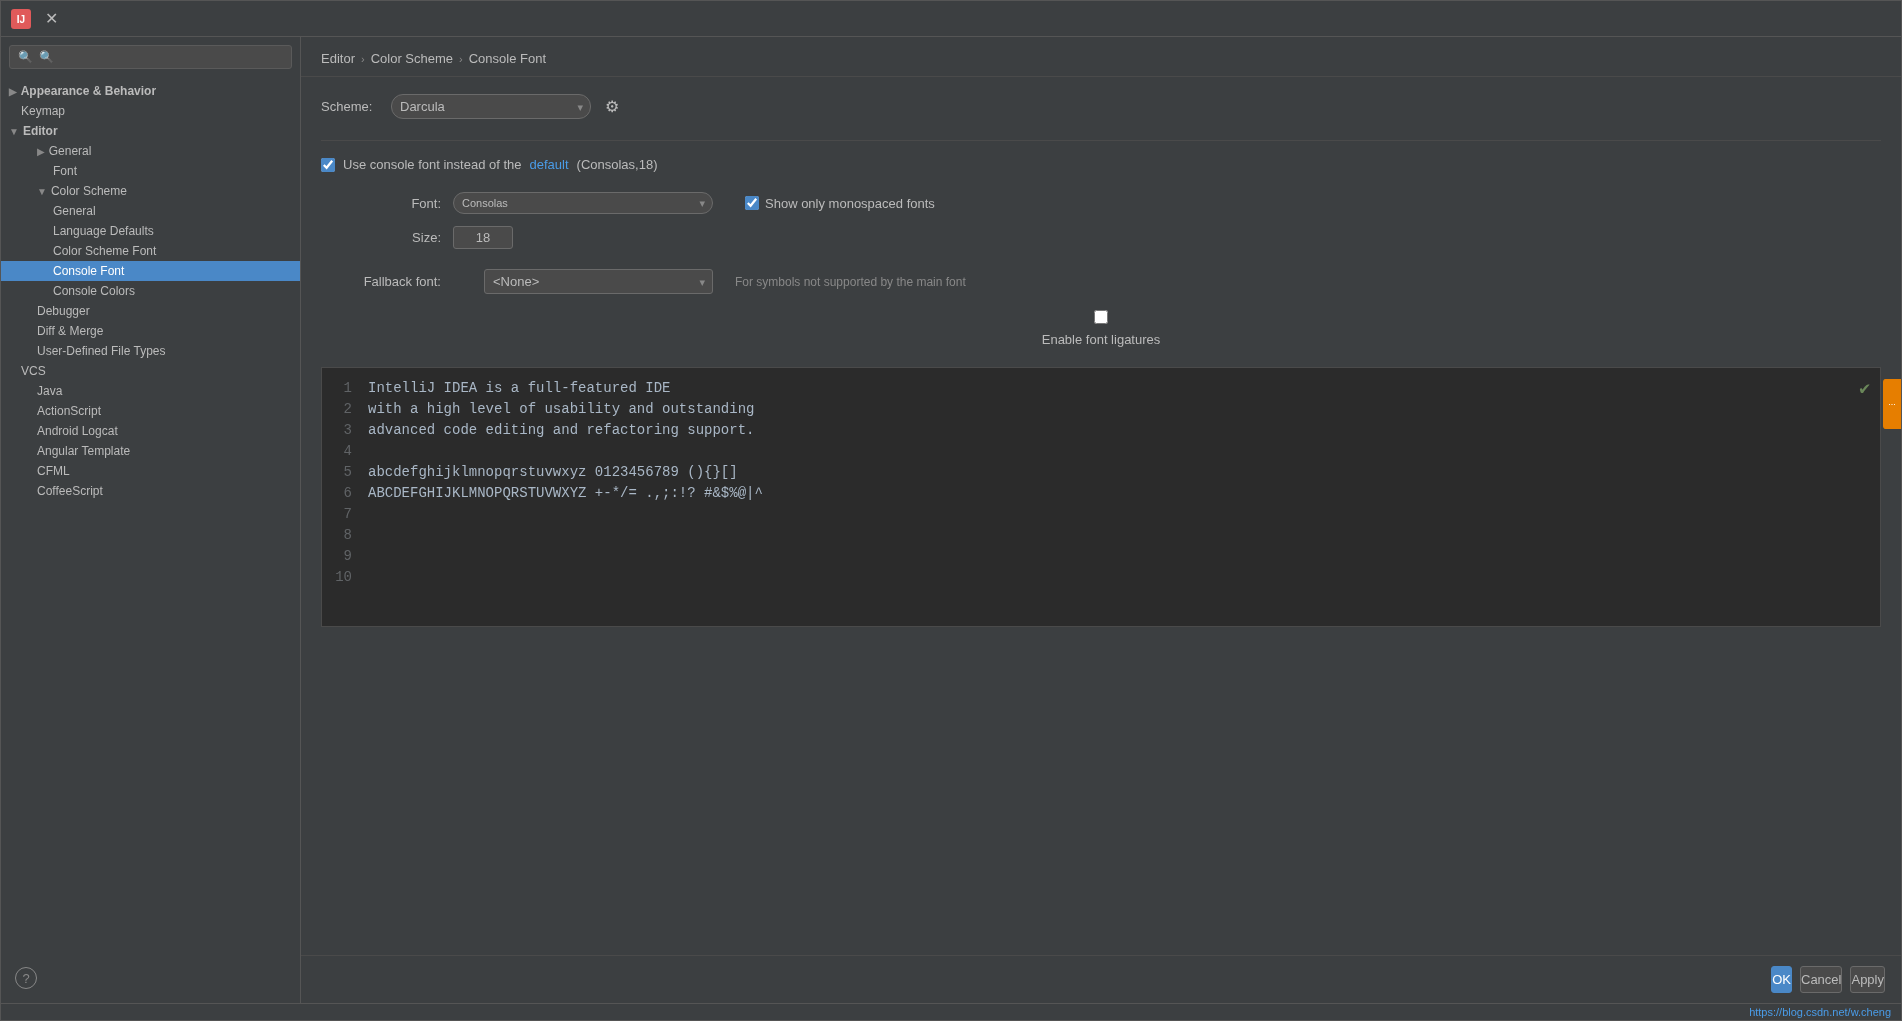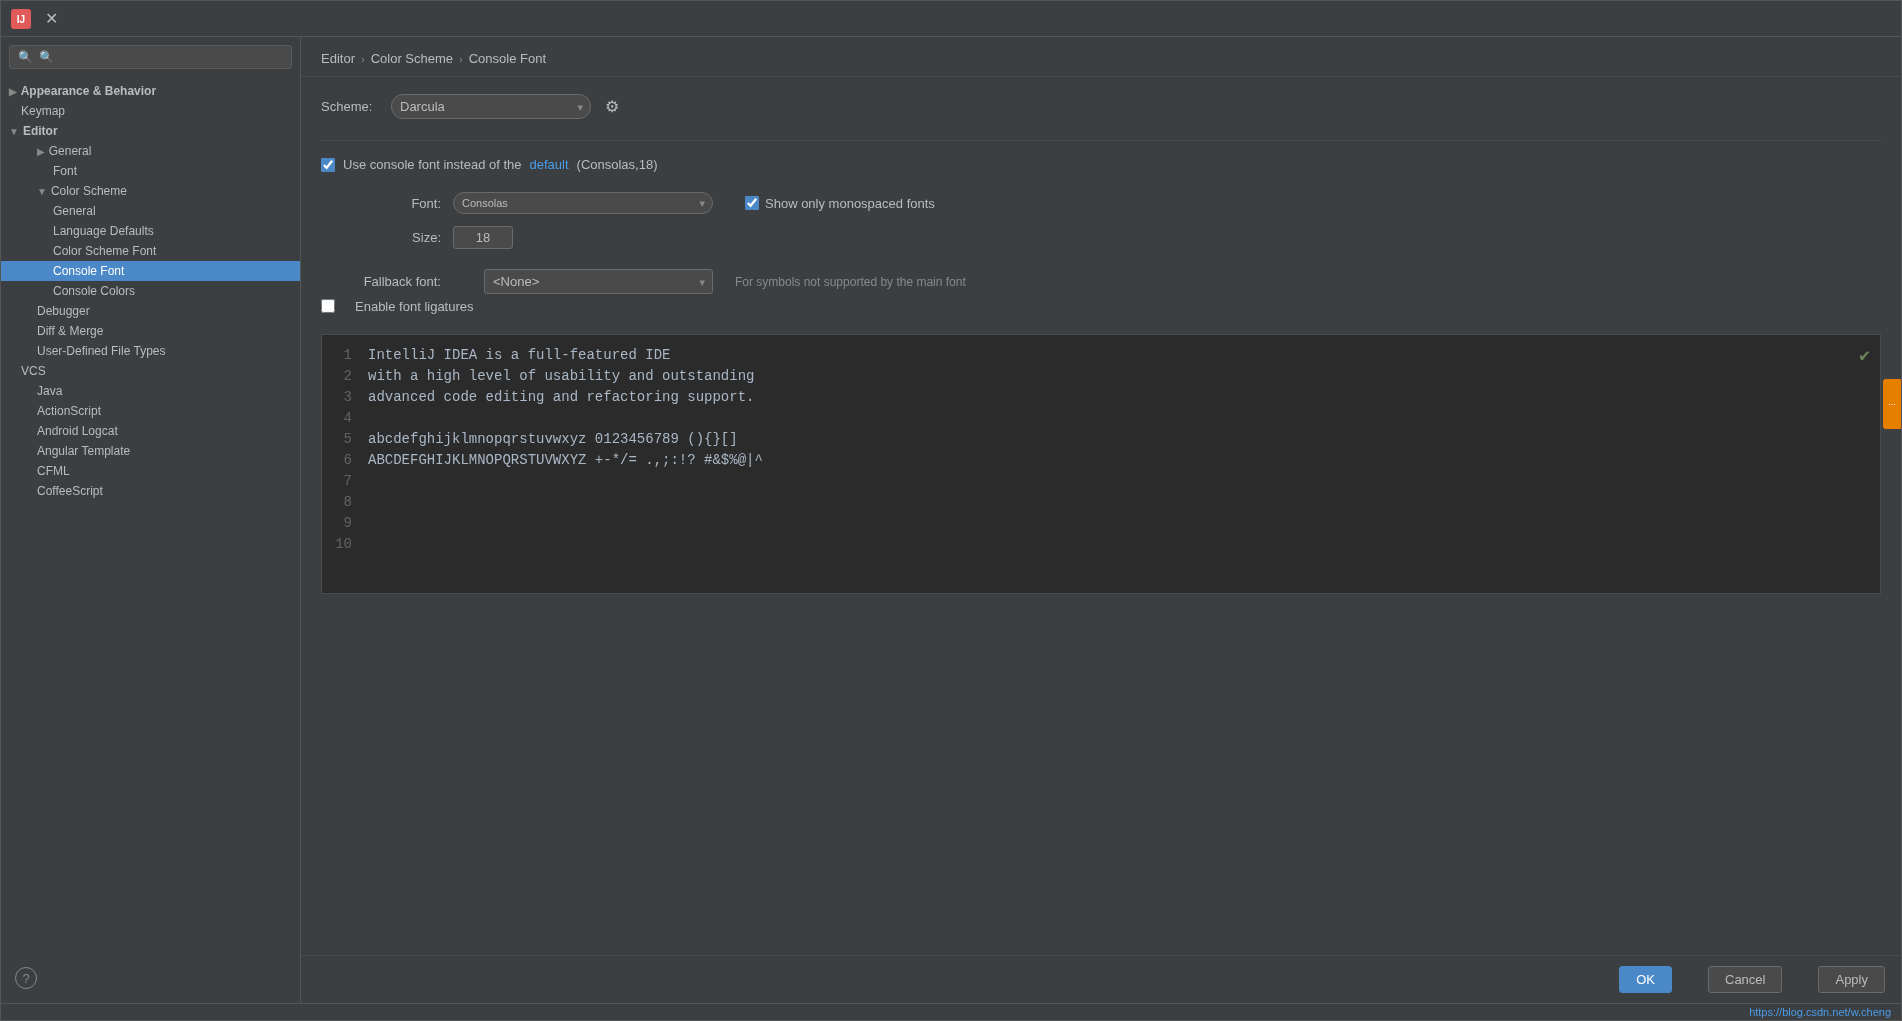--- a/index.html
+++ b/index.html
@@ -336,24 +336,26 @@
     }
     .fallback-hint {
       color: #888;
       font-size: 12px;
       margin-left: 10px;
     }
 
     
     .ligatures-row {
       display: flex;
-      gap: 20px;
+      align-items: center;
+      gap: 8px;
       margin-bottom: 20px;
       font-size: 13px;
       color: #bbbbbb;
+      flex-direction: column;
     }
     .ligatures-row input[type="checkbox"] {
       accent-color: #4a88c7;
       width: 14px;
       height: 14px;
       cursor: pointer;
     }
 
     
     .preview-area {
@@ -390,26 +392,25 @@
     .bottom-bar {
       display: flex;
       justify-content: flex-end;
       align-items: center;
       padding: 10px 16px;
       gap: 8px;
       border-top: 1px solid #4a4a4a;
       flex-shrink: 0;
     }
     .btn {
-      padding: 5px 16px;
+      padding: 5px 0;
       border-radius: 3px;
       font-size: 13px;
       cursor: pointer;
       border: 1px solid #6a6a6a;
-      margin-left: 28px;
     }
     .btn-primary {
       background: #4a88c7;
       border-color: #4a88c7;
       color: white;
     }
     .btn-default {
       background: #4a4a4a;
       color: #bbbbbb;
     }
@@ -627,21 +628,21 @@
             </div>
           </div>
 
           <div class="form-row">
             <span class="form-label">Size:</span>
             <input type="text" class="number-input" value="18" style="">
           </div>
 
         </div>
 
-        <div class="form-row" style="margin-bottom: 5px;">
+        <div class="form-row" style="margin-bottom: 16px;">
           <span class="form-label">Fallback font:</span>
           <div class="fallback-wrapper">
             <select>
               <option>&lt;None&gt;</option>
             </select>
           </div>
           <span class="fallback-hint">For symbols not supported by the main font</span>
         </div>
 
         <div class="ligatures-row">

